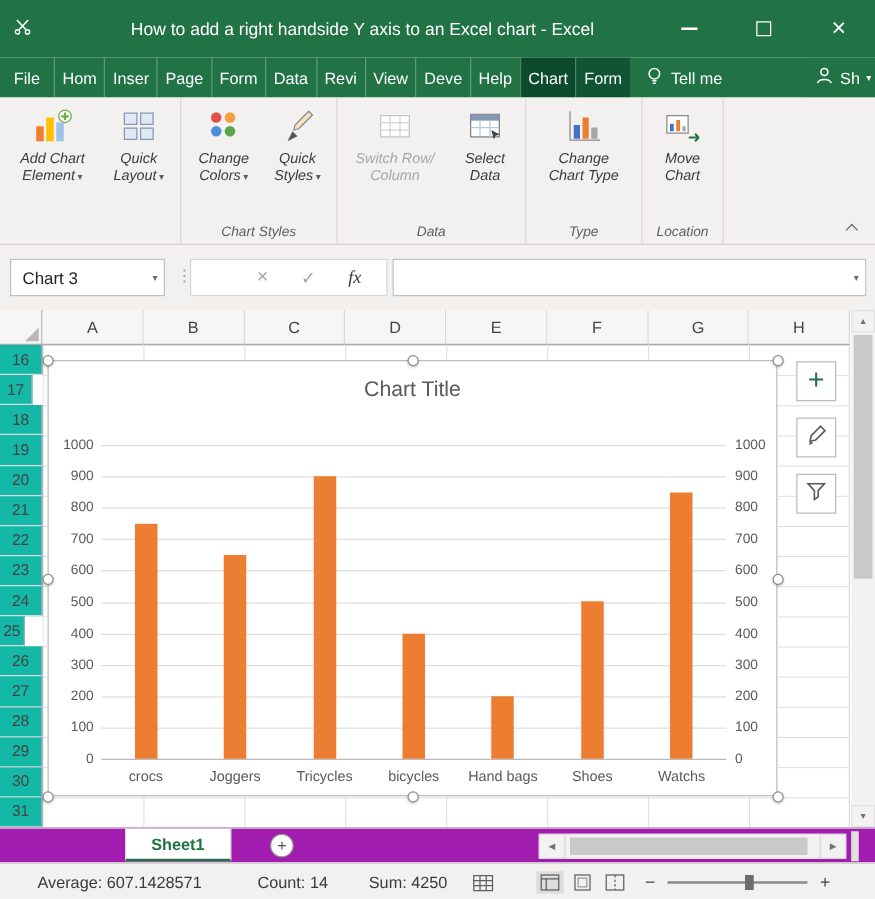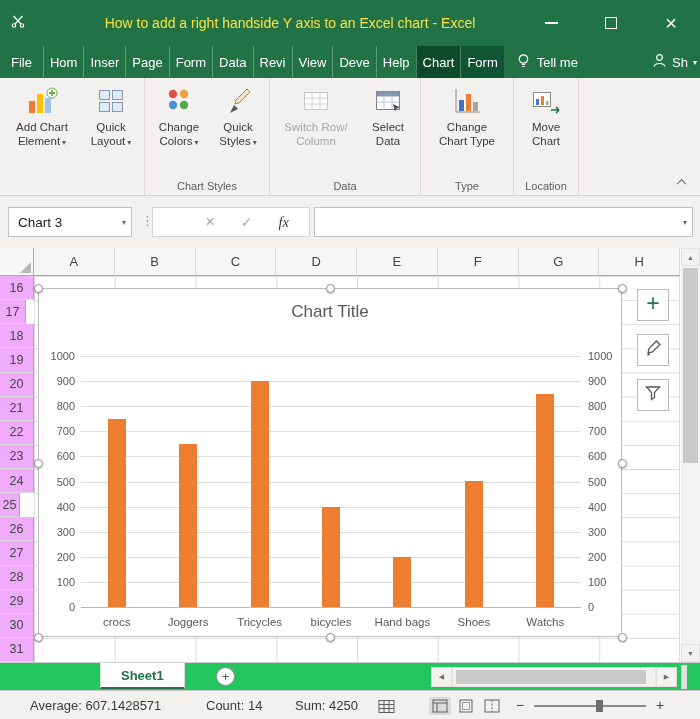--- a/index.html
+++ b/index.html
@@ -3,42 +3,42 @@
 <meta charset="utf-8">
 <style>
 *{margin:0;padding:0;box-sizing:border-box;}
 body{background:#fff;}
 #app{position:relative;width:700px;height:719px;background:#fff;overflow:hidden;
   font-family:"Liberation Sans","DejaVu Sans",sans-serif;}
 
 
 .titlebar{position:absolute;left:0;top:0;width:700px;height:46px;background:#217346;}
 .qat{position:absolute;left:10px;top:13px;width:20px;height:20px;}
-.title{position:absolute;left:70px;right:190px;top:15px;text-align:center;font-size:14px;color:#fde047;white-space:nowrap;overflow:hidden;}
+.title{position:absolute;left:70px;right:190px;top:15px;text-align:center;font-size:14px;color:#ffffff;white-space:nowrap;overflow:hidden;}
 .win-btn{position:absolute;top:0;height:46px;width:58px;display:flex;align-items:center;justify-content:center;color:#fff;}
 .win-min{left:522px;}.win-max{left:582px;}.win-close{left:642px;font-size:20px;}
 .minbar{display:block;width:13px;height:2px;background:#fff;}
 .maxbox{display:block;width:12px;height:12px;border:1.5px solid #fff;}
 
 
 .tabrow{position:absolute;left:0;top:46px;width:700px;height:32px;background:#217346;display:flex;align-items:stretch;color:#fff;overflow:hidden;}
 .tabs{display:flex;align-items:stretch;}
 .tab{display:flex;align-items:center;padding:0 6px;font-size:13px;white-space:nowrap;cursor:default;}
 .tab:first-child{padding:0 11px;text-align:center;}
 .tab+.tab{border-left:1px solid rgba(255,255,255,.28);}
 .tab-active{background:#0b4a2b;}
 .tab-contextual{background:#0f5433;}
 .tellme{display:flex;align-items:center;gap:6px;padding:0 10px;font-size:13px;margin-left:2px;}
 .share{position:absolute;right:0;top:0;height:32px;display:flex;align-items:center;gap:5px;padding:0 3px 0 8px;font-size:13px;background:#217346;}
 .share-chev{font-size:8px;}
 
 
 .ribbon{position:absolute;left:0;top:78px;width:700px;height:118px;background:#f3f1f0;border-bottom:1px solid #d2cfcc;}
 .rgroups{display:flex;height:100%;}
-.rgroup{display:flex;flex-direction:column;border-right:1px solid #dbd8d5;padding:2px 3px 0;}
+.rgroup{display:flex;flex-direction:column;border-right:1px solid #dbd8d5;padding:2px 3px 0;font-style:italic;}
 .rbuttons{flex:1;display:flex;align-items:stretch;justify-content:center;}
 .rbtn{padding:4px 2px 0;display:flex;flex-direction:column;align-items:center;font-size:11.5px;color:#3a3a3a;line-height:1.22;text-align:center;cursor:default;}
 .rbtn .ricon{height:34px;display:flex;align-items:center;justify-content:center;margin-bottom:2px;}
 .rbtn-disabled{color:#a8a6a4;align-items:center;}
 .rline{white-space:nowrap;}
 .ddv{font-size:8px;margin-left:2px;color:#5f5f5f;}
 .glabel{height:17px;font-size:11px;color:#605e5c;display:flex;align-items:center;justify-content:center;padding-bottom:2px;white-space:nowrap;}
 .collapse{position:absolute;right:10px;bottom:6px;width:18px;height:14px;display:flex;align-items:center;justify-content:center;}
 .chev-up{display:block;width:7px;height:7px;border-left:1.5px solid #5f5f5f;border-top:1.5px solid #5f5f5f;transform:rotate(45deg) translate(1px,1px);}
 
@@ -55,21 +55,21 @@
 .fi-chev{position:absolute;right:5px;top:10px;font-size:8px;color:#6a6a6a;}
 
 
 .corner{position:absolute;left:0;top:248px;width:34px;height:28px;background:#f6f6f6;border-right:1px solid #ababab;border-bottom:1px solid #ababab;}
 .corner-tri{position:absolute;right:2px;bottom:2px;width:0;height:0;border-left:11px solid transparent;border-bottom:11px solid #b8b8b8;}
 .cells{position:absolute;left:34px;top:276px;width:646px;height:386px;background-color:#fff;border-right:1px solid #dcdcdc;
   background-image:linear-gradient(to right,#dcdcdc 1px,transparent 1px),linear-gradient(to bottom,#dcdcdc 1px,transparent 1px);
   background-size:80.75px 24.125px;}
 .layer{position:absolute;left:0;top:0;width:700px;height:719px;pointer-events:none;}
 .colheader{position:absolute;background:#f6f6f6;border-right:1px solid #d9d9d9;border-bottom:1px solid #ababab;display:flex;align-items:center;justify-content:center;font-size:13px;color:#444;}
-.rowheader{position:absolute;background:#f0abfc;border-right:1px solid #ababab;border-bottom:1px solid #d9d9d9;display:flex;align-items:center;justify-content:center;font-size:12.5px;color:#444;}
+.rowheader{position:absolute;background:#14b8a6;border-right:1px solid #ababab;border-bottom:1px solid #d9d9d9;display:flex;align-items:center;justify-content:center;font-size:12.5px;color:#444;}
 
 
 .chart{position:absolute;left:38px;top:288px;width:584px;height:349px;background:#fff;border:1px solid #bdbdbd;}
 .ctitle{position:absolute;left:0;top:13px;width:100%;text-align:center;font-size:17px;color:#595959;}
 .cgrid{position:absolute;height:1px;background:#dedede;}
 .cgrid-axis{background:#b9b9b9;}
 .ctickL{position:absolute;left:2px;width:34px;text-align:right;font-size:11px;color:#595959;}
 .ctickR{position:absolute;left:549px;width:34px;text-align:left;font-size:11px;color:#595959;}
 .cbar{position:absolute;width:18px;}
 .ccat{position:absolute;width:84px;text-align:center;font-size:11.5px;color:#595959;white-space:nowrap;}
@@ -83,21 +83,21 @@
 .plus-glyph{font-size:23px;color:#217346;line-height:1;margin-top:-3px;}
 
 
 .vscroll{position:absolute;left:681px;top:248px;width:19px;height:414px;background:#f3f2f1;}
 .vs-up,.vs-down{position:absolute;left:0;width:19px;height:18px;display:flex;align-items:center;justify-content:center;font-size:7px;color:#707070;background:#f3f2f1;border:1px solid #e1e1e1;}
 .vs-up{top:0;}
 .vs-down{bottom:0;}
 .vs-thumb{position:absolute;left:2px;top:20px;width:15px;height:195px;background:#c9c9c9;}
 
 
-.tabbar{position:absolute;left:0;top:662px;width:700px;height:28px;background:#22c55e;border-top:1px solid #cfcfcf;}
+.tabbar{position:absolute;left:0;top:662px;width:700px;height:28px;background:#a21caf;border-top:1px solid #cfcfcf;}
 .sheettab{position:absolute;left:100px;top:0;height:26px;padding:0 20px;background:#fff;border-left:1px solid #d9d9d9;border-right:1px solid #d9d9d9;border-bottom:2.5px solid #217346;display:flex;align-items:center;font-size:13px;font-weight:bold;color:#217346;}
 .addsheet{position:absolute;left:216px;top:4px;width:19px;height:19px;border-radius:50%;border:1px solid #8f8f8f;display:flex;align-items:center;justify-content:center;font-size:13px;color:#555;background:#fff;}
 .hs-btn{position:absolute;top:4px;width:21px;height:20px;background:#f3f2f1;border:1px solid #dedede;display:flex;align-items:center;justify-content:center;font-size:7px;color:#707070;}
 .hs-left{left:431px;}
 .hs-right{left:656px;}
 .hs-track{position:absolute;left:452px;top:4px;width:204px;height:20px;background:#f3f2f1;border:1px solid #e6e6e6;}
 .hs-thumb{position:absolute;left:3px;top:2px;width:190px;height:14px;background:#c9c9c9;}
 .tab-splitter{position:absolute;left:681px;top:2px;width:6px;height:24px;background:#e3e1df;border-left:1px solid #cfcfcf;}
 
 

